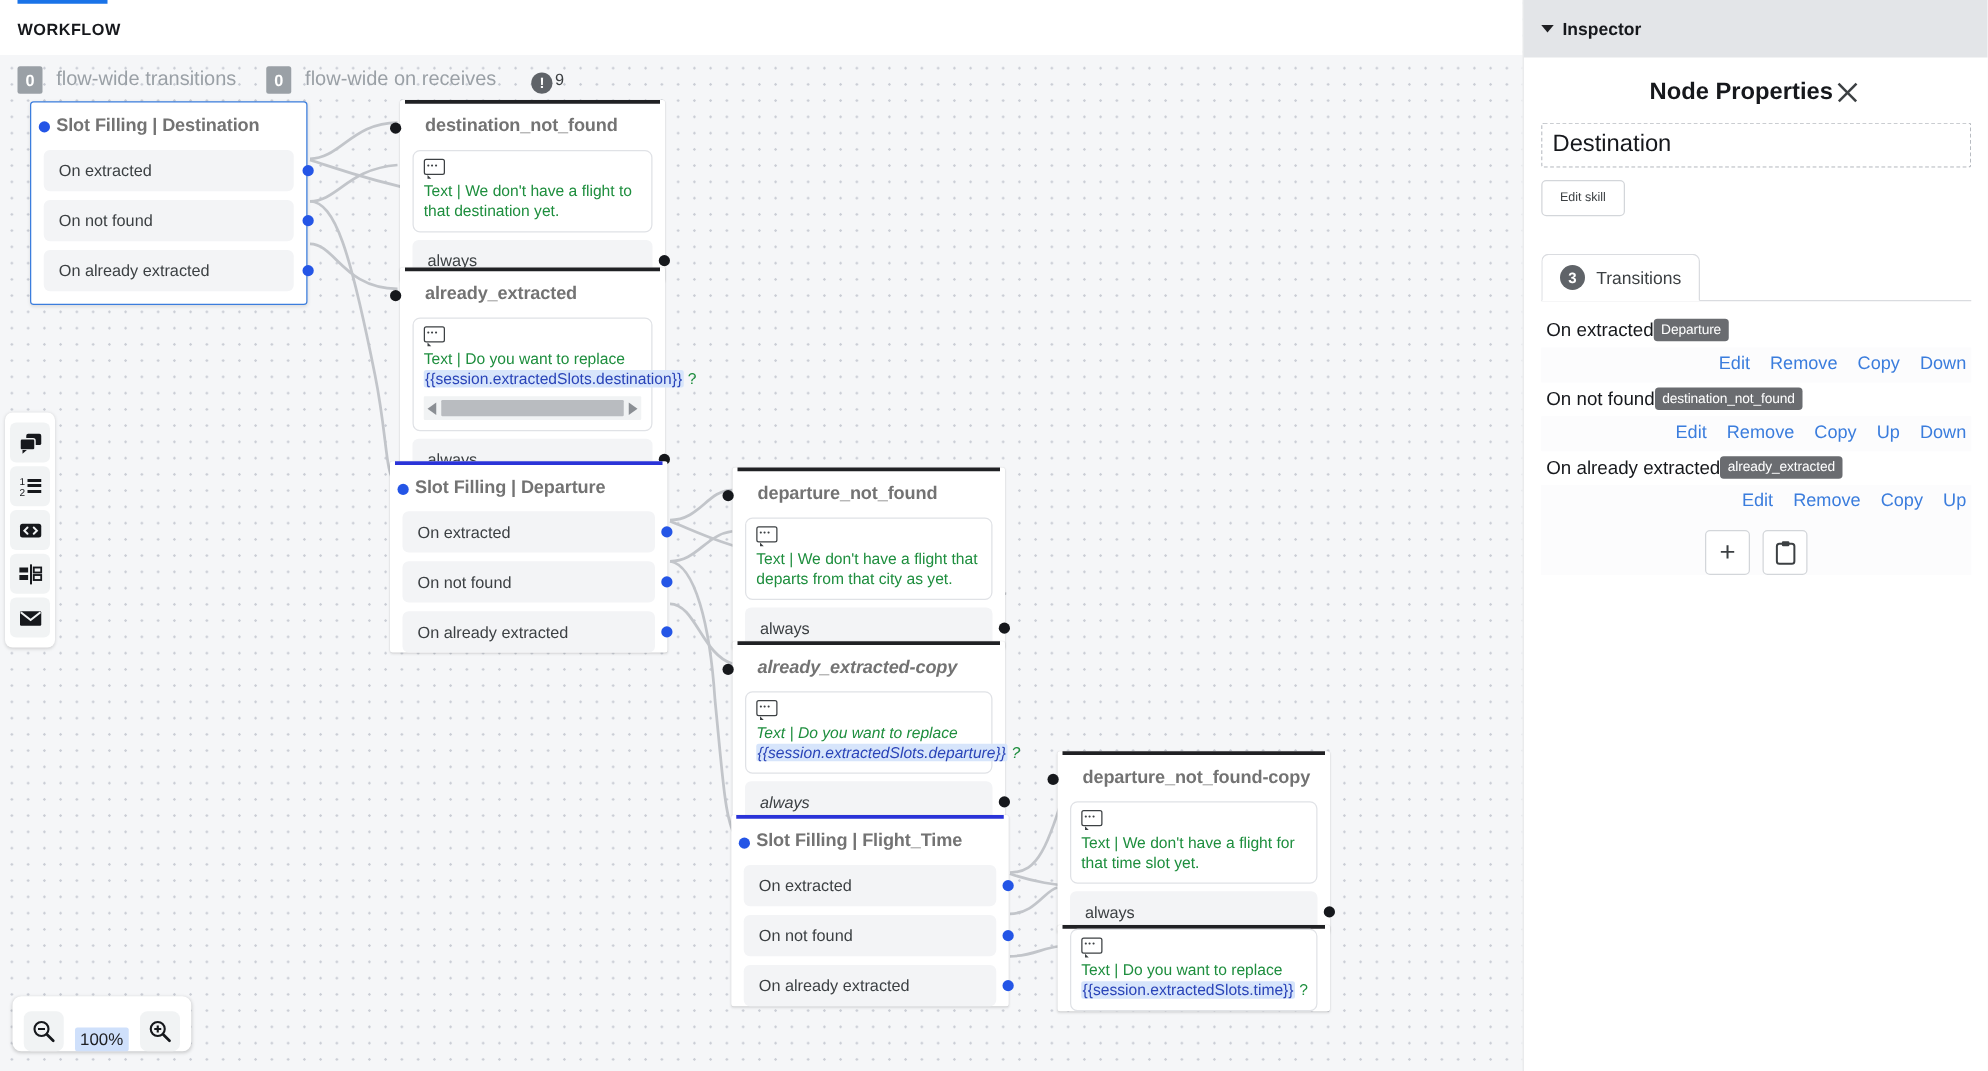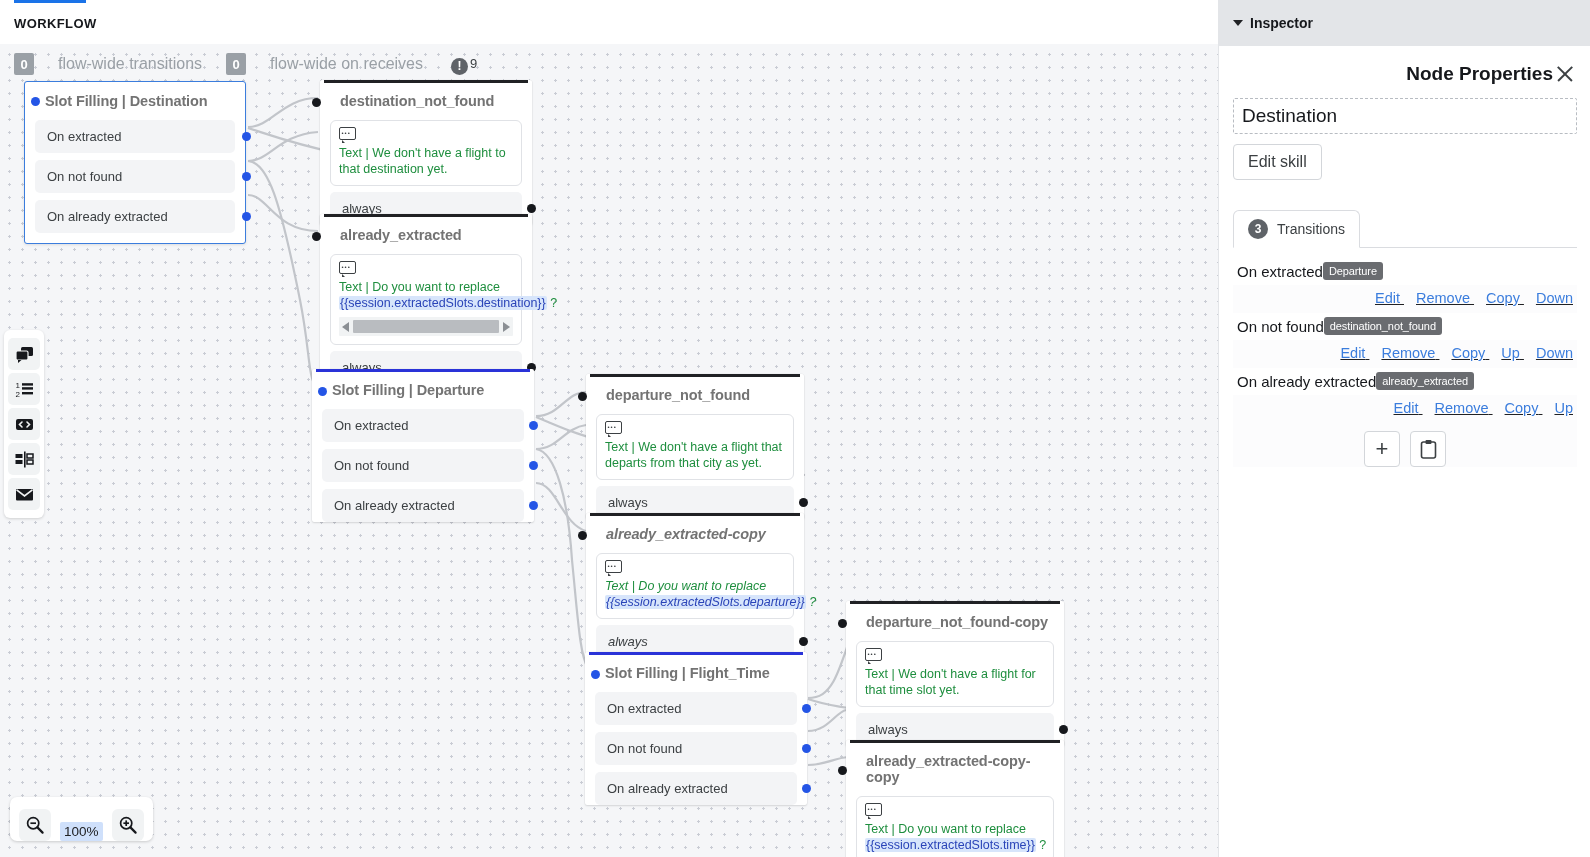--- a/index.html
+++ b/index.html
@@ -36,21 +36,21 @@
     z-index:7;
   }
 
   
   .chip-row{position:absolute;left:14px;top:53px;z-index:5;display:flex;align-items:center;}
   .count-badge{
     display:inline-flex;align-items:center;justify-content:center;
     width:20px;height:22px;background:#9aa0a6;color:#ffffff;
     font-size:13px;font-weight:bold;border-radius:2px;
   }
-  .chip-label{margin-left:24px;font-size:16px;color:#9aa0a6;}
+  .chip-label{margin-left:11px;font-size:16px;color:#9aa0a6;}
   .chip-gap{width:24px;}
   .warn-wrap{display:flex;align-items:flex-start;margin-left:28px;}
   .warn-ico{
     width:17px;height:17px;border-radius:50%;background:#5f6368;
     color:#fff;font-size:12px;font-weight:bold;line-height:17px;text-align:center;
     display:inline-block;position:relative;top:2px;
   }
   .warn-count{font-size:13px;color:#3c4043;margin-left:2px;}
 
   
@@ -163,38 +163,38 @@
     height:46px;background:#e3e5e8;display:flex;align-items:center;
     padding-left:14px;
   }
   .insp-caret{
     width:0;height:0;border-left:5px solid transparent;border-right:5px solid transparent;
     border-top:6px solid #202124;margin-right:7px;
   }
   .insp-header-title{font-size:14px;font-weight:bold;color:#16181c;}
 
   .insp-body{padding:0 14px;position:relative;}
-  .np-row{display:flex;align-items:center;justify-content:flex-end;padding:16px 0 12px 0;}
+  .np-row{display:flex;align-items:center;justify-content:center;padding:16px 0 12px 0;}
   .np-title{font-size:19px;font-weight:bold;color:#16181c;}
   .close-x{
     width:24px;height:24px;cursor:pointer;position:relative;
   }
   .close-x:before,.close-x:after{
     content:"";position:absolute;left:2px;top:11px;width:20px;height:1.6px;background:#3c4043;
   }
   .close-x:before{transform:rotate(45deg);}
   .close-x:after{transform:rotate(-45deg);}
 
   .name-field{
     border:1px dashed #b8bcc2;border-radius:2px;background:#fff;
     font-size:19px;color:#16181c;padding:6px 8px;margin-bottom:10px;
   }
   .edit-skill{
     display:inline-block;border:1px solid #d3d6da;border-radius:4px;background:#fff;
-    font-size:16px;color:#3c4043;padding:8px 14px;cursor:pointer;
+    font-size:10px;color:#3c4043;padding:8px 14px;cursor:pointer;
   }
 
   .tabs{margin-top:30px;border-bottom:1px solid #dadce0;display:flex;}
   .tab{
     display:flex;align-items:center;gap:9px;
     border:1px solid #dadce0;border-bottom:1px solid #fff;
     border-radius:6px 6px 0 0;background:#fff;
     padding:8px 14px;margin-bottom:-1px;cursor:pointer;
   }
   .tab-badge{
@@ -207,21 +207,20 @@
   .trans-head{
     display:flex;align-items:center;gap:0;font-size:15px;color:#16181c;padding:4px 0 5px 4px;
   }
   .target-pill{
     background:#6a6c70;color:#ffffff;font-size:11px;font-weight:normal;
     border-radius:3px;padding:3px 6px;letter-spacing:-.1px;white-space:nowrap;
   }
   .trans-actions{
     background:#fcfcfd;padding:5px 4px 7px 0;text-align:right;
     font-size:14.5px;
-    text-decoration:underline;
   }
   .trans-actions a{color:#3b7ddd;text-decoration:none;margin-left:12px;cursor:pointer;}
   .add-row{display:flex;justify-content:center;gap:10px;padding:8px 0 0 0;background:#fcfcfd;}
   .sq-btn{
     width:34px;height:34px;border:1px solid #d3d6da;border-radius:4px;background:#fff;
     display:flex;align-items:center;justify-content:center;cursor:pointer;
   }
   .plus-g{font-size:22px;color:#3c4043;line-height:1;}
 </style>
 </head>
@@ -442,24 +441,20 @@
         <div class="node-row last">
           <span>always</span>
           <span class="port black" style="right:-14px;"></span>
         </div>
       </div>
     </div>
 
     <div class="node" style="left:846px;top:740px;width:218px;">
       <div class="node-card">
         <div class="node-topbar"></div>
-        <div class="node-title">
-          <span class="lead-dot" style="left:-8px;"></span>
-          <span>already_extracted-copy-copy</span>
-        </div>
         <div class="msg-box">
           <div class="msg-ico">
               <span class="dots">•••</span>
             </div>
           <div class="msg-text">
             <span>Text | </span><span>Do you want to replace </span><span class="tpl">{{session.extractedSlots.time}}</span><span>&nbsp;</span><span class="q">?</span>
           </div>
         </div>
 
       </div>

